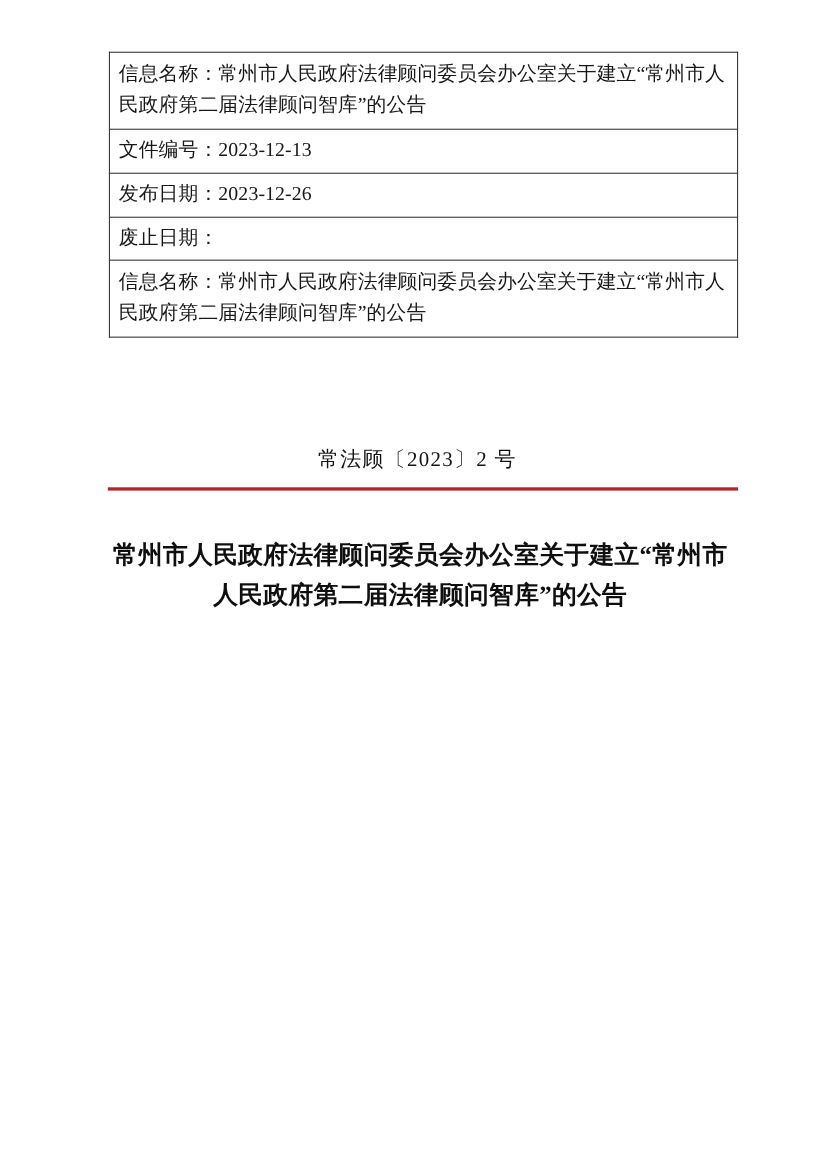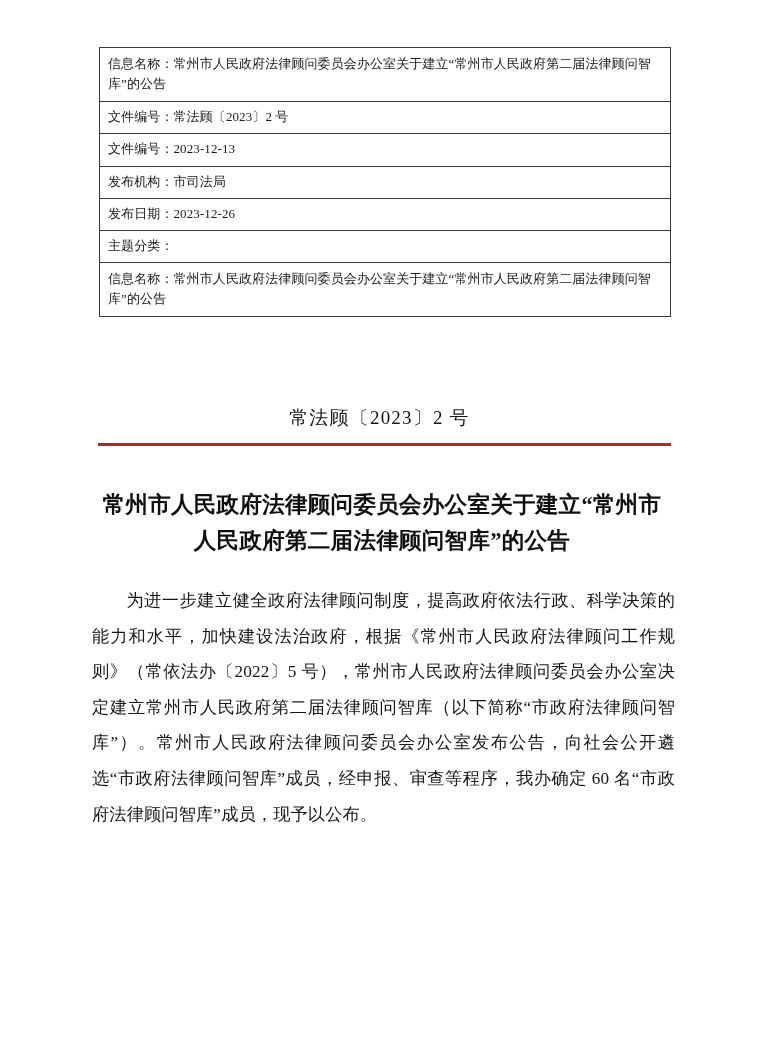--- a/index.html
+++ b/index.html
@@ -31,21 +31,21 @@
   }
   .meta-table {
     width: 100%;
     border-collapse: collapse;
     border: 1.4px solid #2b2b2b;
     table-layout: fixed;
   }
   .meta-table td {
     border: 1px solid #3a3a3a;
     padding: 5px 8px 6px 8px;
-    font-size: 13px;
+    font-size: 18px;
     line-height: 1.55;
     font-family: "Liberation Serif", "DejaVu Serif", serif;
     color: #181818;
     vertical-align: middle;
     letter-spacing: 0.1px;
   }
   .meta-table tr.tall td {
     padding-top: 6px;
     padding-bottom: 7px;
   }
@@ -118,44 +118,37 @@
 
 <div class="page">
 
   <div class="meta-table-wrap">
     <table class="meta-table">
       <tbody>
         <tr class="tall">
           <td><span class="meta-label">信息名称：</span><span>常州市人民政府法律顾问委员会办公室关于建立“常州市人民政府第二届法律顾问智库”的公告</span></td>
         </tr>
         <tr>
-          <td><span class="meta-label">文件编号：</span><span>常法顾〔2023〕2 号</span></td>
-        </tr>
-        <tr>
           <td><span class="meta-label">文件编号：</span><span>2023-12-13</span></td>
-        </tr>
-        <tr>
-          <td><span class="meta-label">发布机构：</span><span>市司法局</span></td>
         </tr>
         <tr>
           <td><span class="meta-label">发布日期：</span><span>2023-12-26</span></td>
         </tr>
         <tr>
-          <td><span class="meta-label">主题分类：</span><span></span></td>
+          <td><span class="meta-label">废止日期：</span><span></span></td>
         </tr>
         <tr class="tall">
           <td><span class="meta-label">信息名称：</span><span>常州市人民政府法律顾问委员会办公室关于建立“常州市人民政府第二届法律顾问智库”的公告</span></td>
         </tr>
       </tbody>
     </table>
   </div>
 
   <div class="doc-number">常法顾〔2023〕2 号</div>
 
   <div class="red-rule"></div>
 
   <div class="doc-title">常州市人民政府法律顾问委员会办公室关于建立“常州市人民政府第二届法律顾问智库”的公告</div>
 
   <div class="body-text">
-    <p>为进一步建立健全政府法律顾问制度，提高政府依法行政、科学决策的能力和水平，加快建设法治政府，根据《常州市人民政府法律顾问工作规则》（常依法办〔2022〕5 号），常州市人民政府法律顾问委员会办公室决定建立常州市人民政府第二届法律顾问智库（以下简称“市政府法律顾问智库”）。常州市人民政府法律顾问委员会办公室发布公告，向社会公开遴选“市政府法律顾问智库”成员，经申报、审查等程序，我办确定 60 名“市政府法律顾问智库”成员，现予以公布。</p>
   </div>
 
 </div>
 
 </body></html>

